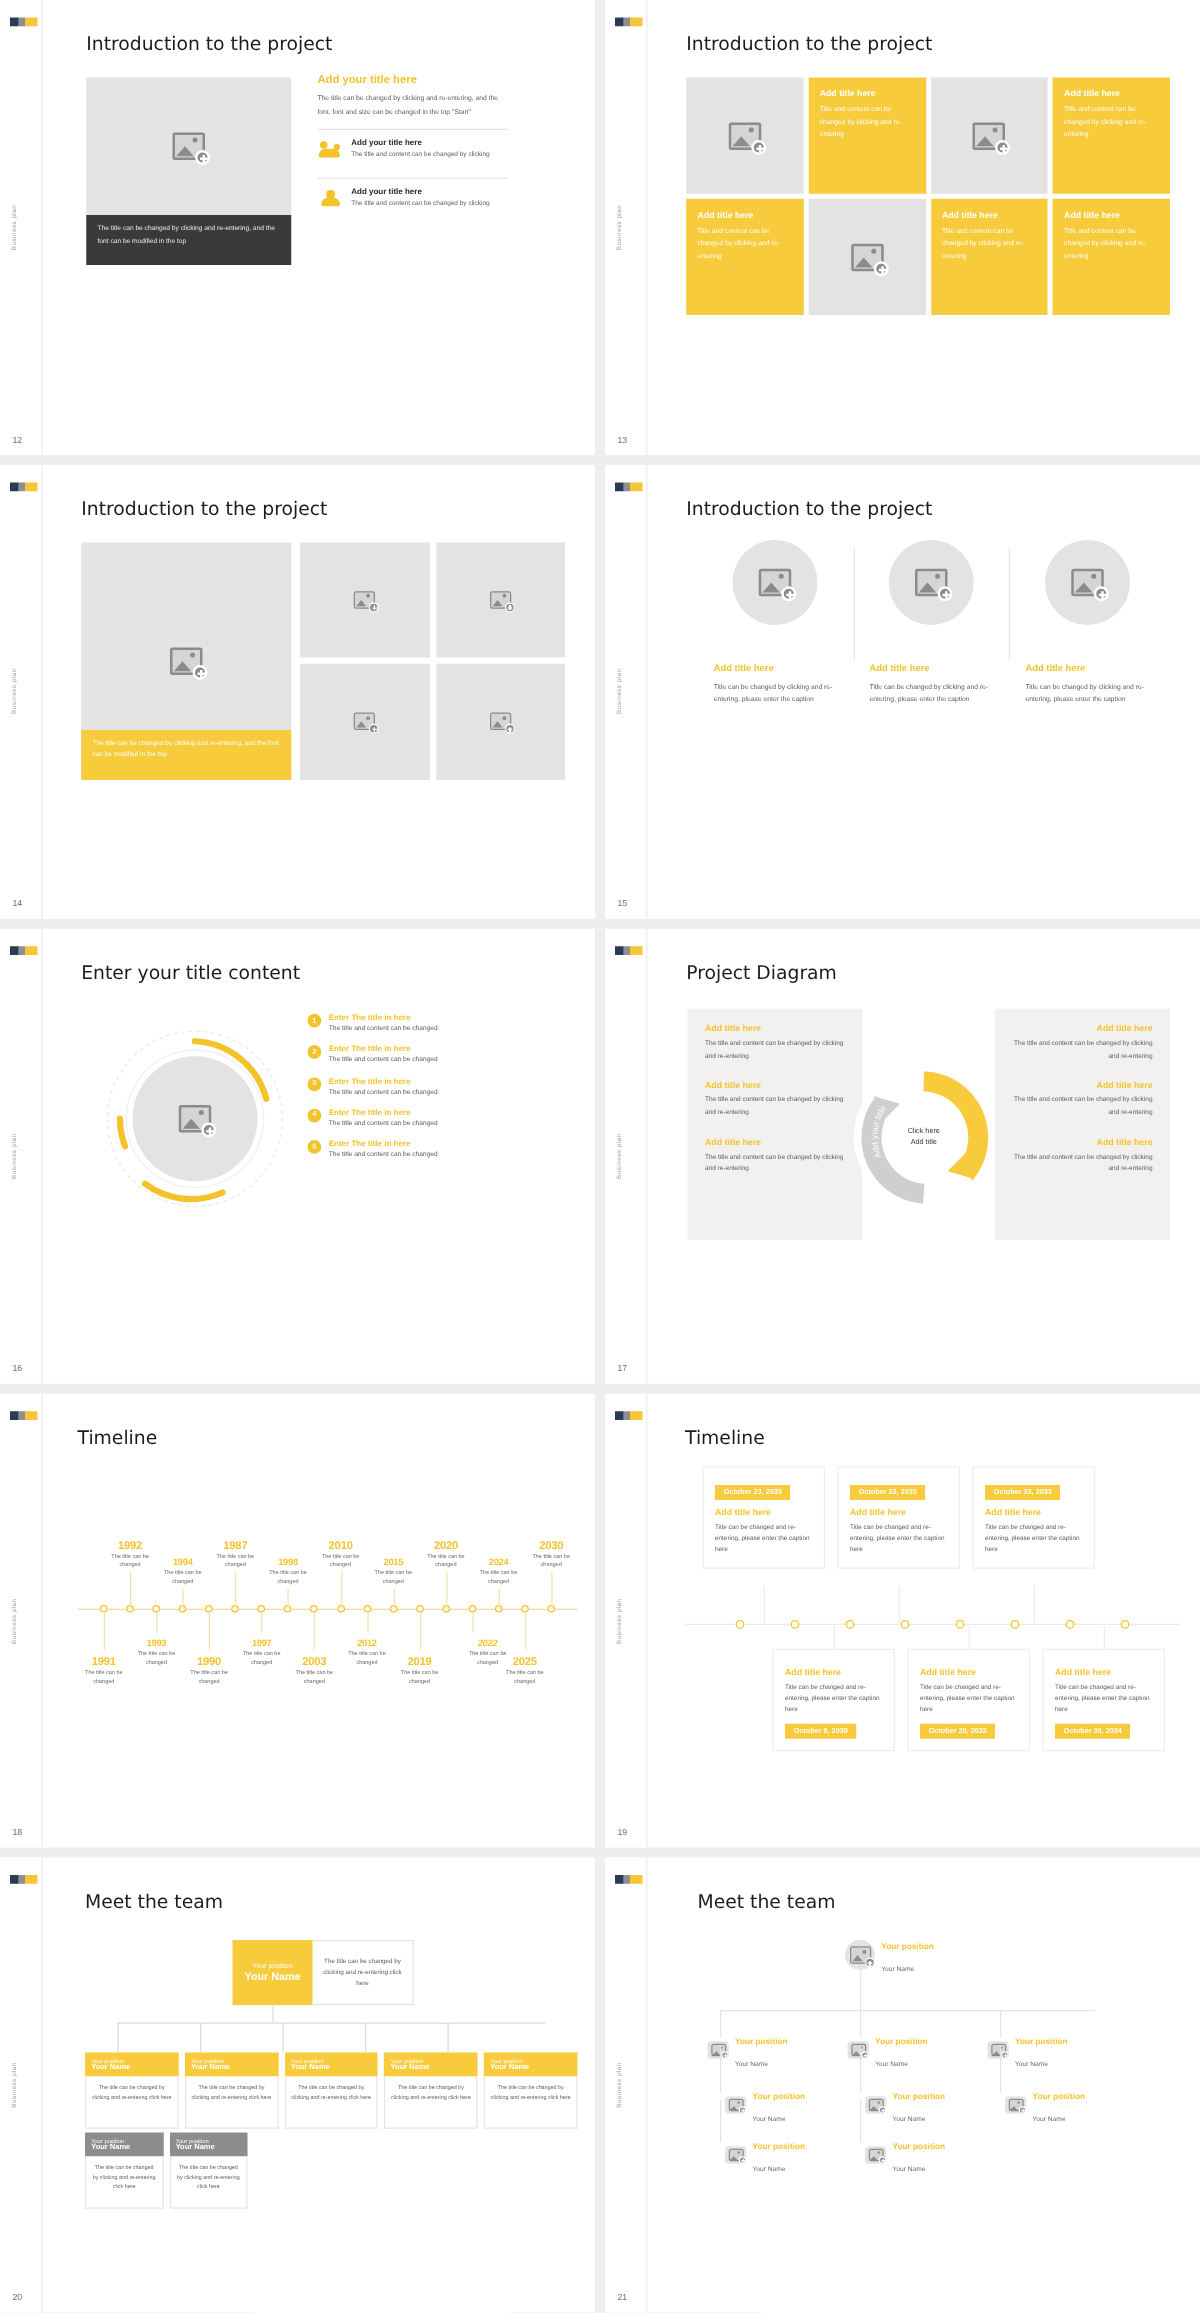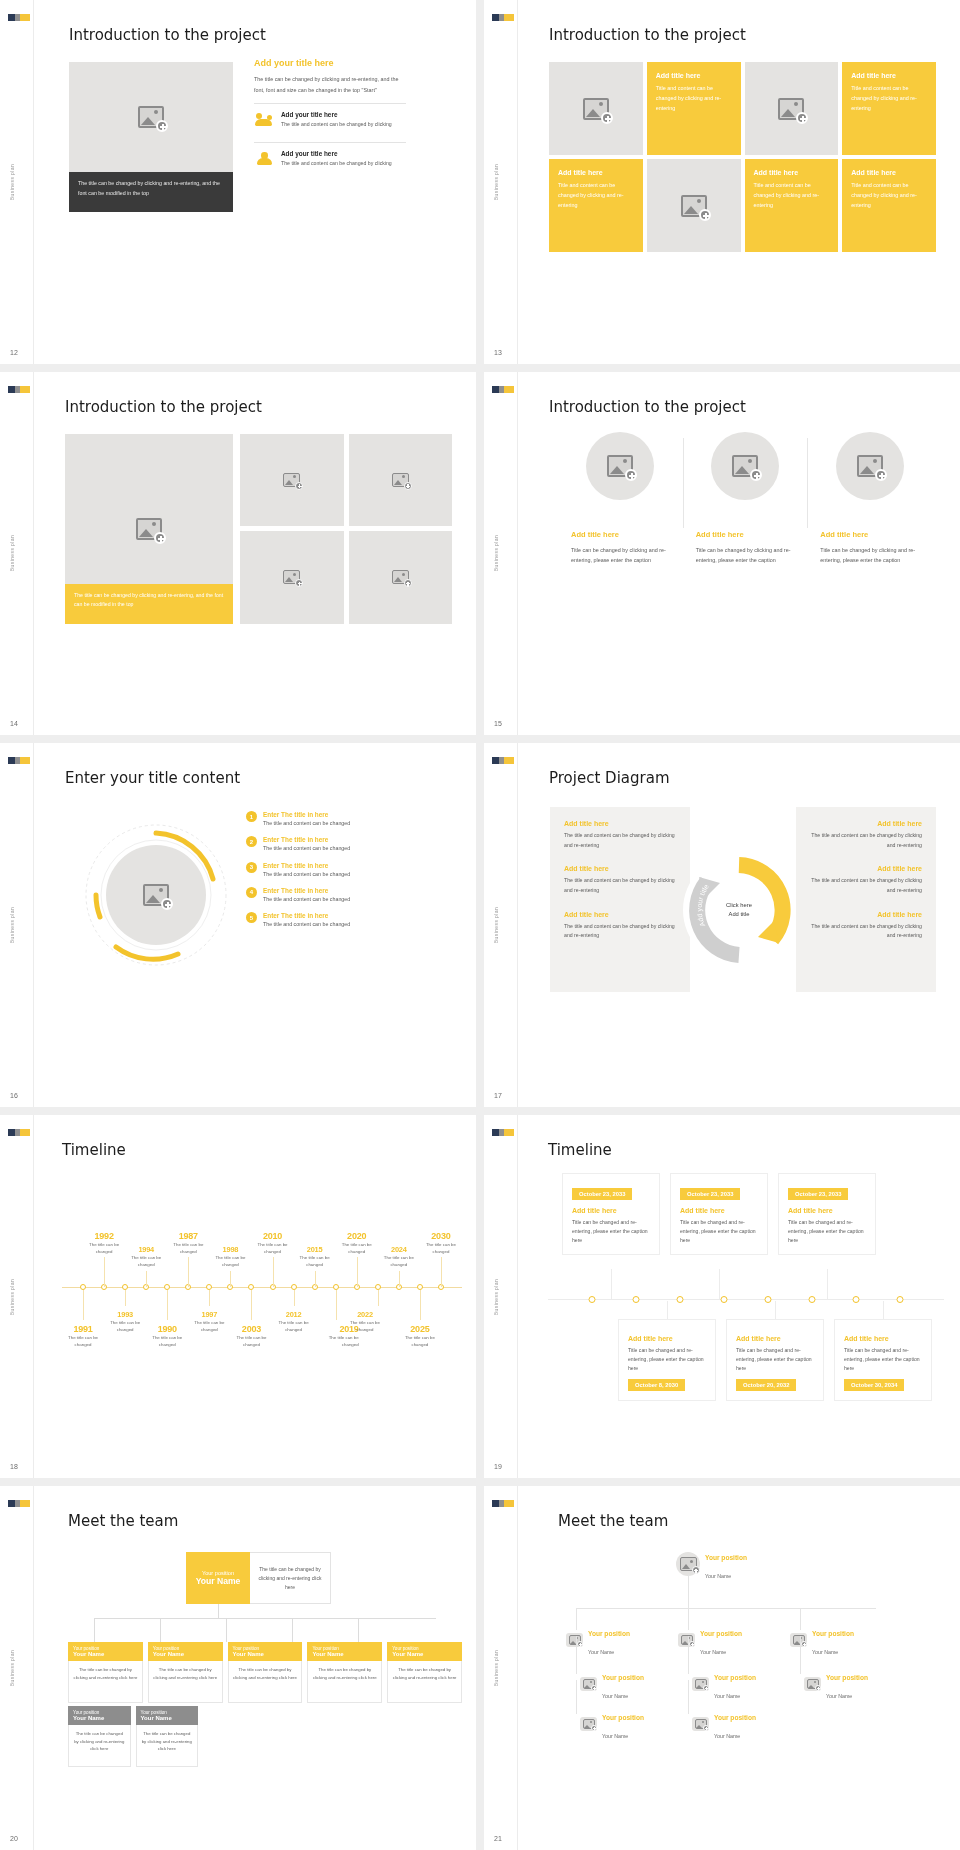--- a/index.html
+++ b/index.html
@@ -621,33 +621,33 @@
               <div class="tx">The title can be changed</div>
             </div>
             <div class="dot" style="left: 252.632px;"></div>
             <div class="stem" style="left: 252.632px; height: 16px; top: 76px;"></div>
             <div class="ev sm" style="left: 252.632px; top: 50px;">
               <div class="yr">2015</div>
               <div class="tx">The title can be changed</div>
             </div>
             <div class="dot" style="left: 273.684px;"></div>
             <div class="stem" style="left: 273.684px; height: 30px; top: 95px;"></div>
-            <div class="ev" style="left: 273.684px; top: 129px; text-align: right;">
+            <div class="ev" style="left: 273.684px; top: 129px;">
               <div class="yr">2019</div>
               <div class="tx">The title can be changed</div>
             </div>
             <div class="dot" style="left: 294.737px;"></div>
             <div class="stem" style="left: 294.737px; height: 30px; top: 62px;"></div>
             <div class="ev" style="left: 294.737px; top: 36px;">
               <div class="yr">2020</div>
               <div class="tx">The title can be changed</div>
             </div>
             <div class="dot" style="left: 315.789px;"></div>
             <div class="stem" style="left: 315.789px; height: 16px; top: 95px;"></div>
-            <div class="ev sm" style="left: 303px; top: 115px;">
+            <div class="ev sm" style="left: 328px; top: 115px; font-style: italic;">
               <div class="yr">2022</div>
               <div class="tx">The title can be changed</div>
             </div>
             <div class="dot" style="left: 336.842px;"></div>
             <div class="stem" style="left: 336.842px; height: 16px; top: 76px;"></div>
             <div class="ev sm" style="left: 336.842px; top: 50px;">
               <div class="yr">2024</div>
               <div class="tx">The title can be changed</div>
             </div>
             <div class="dot" style="left: 357.895px;"></div>

